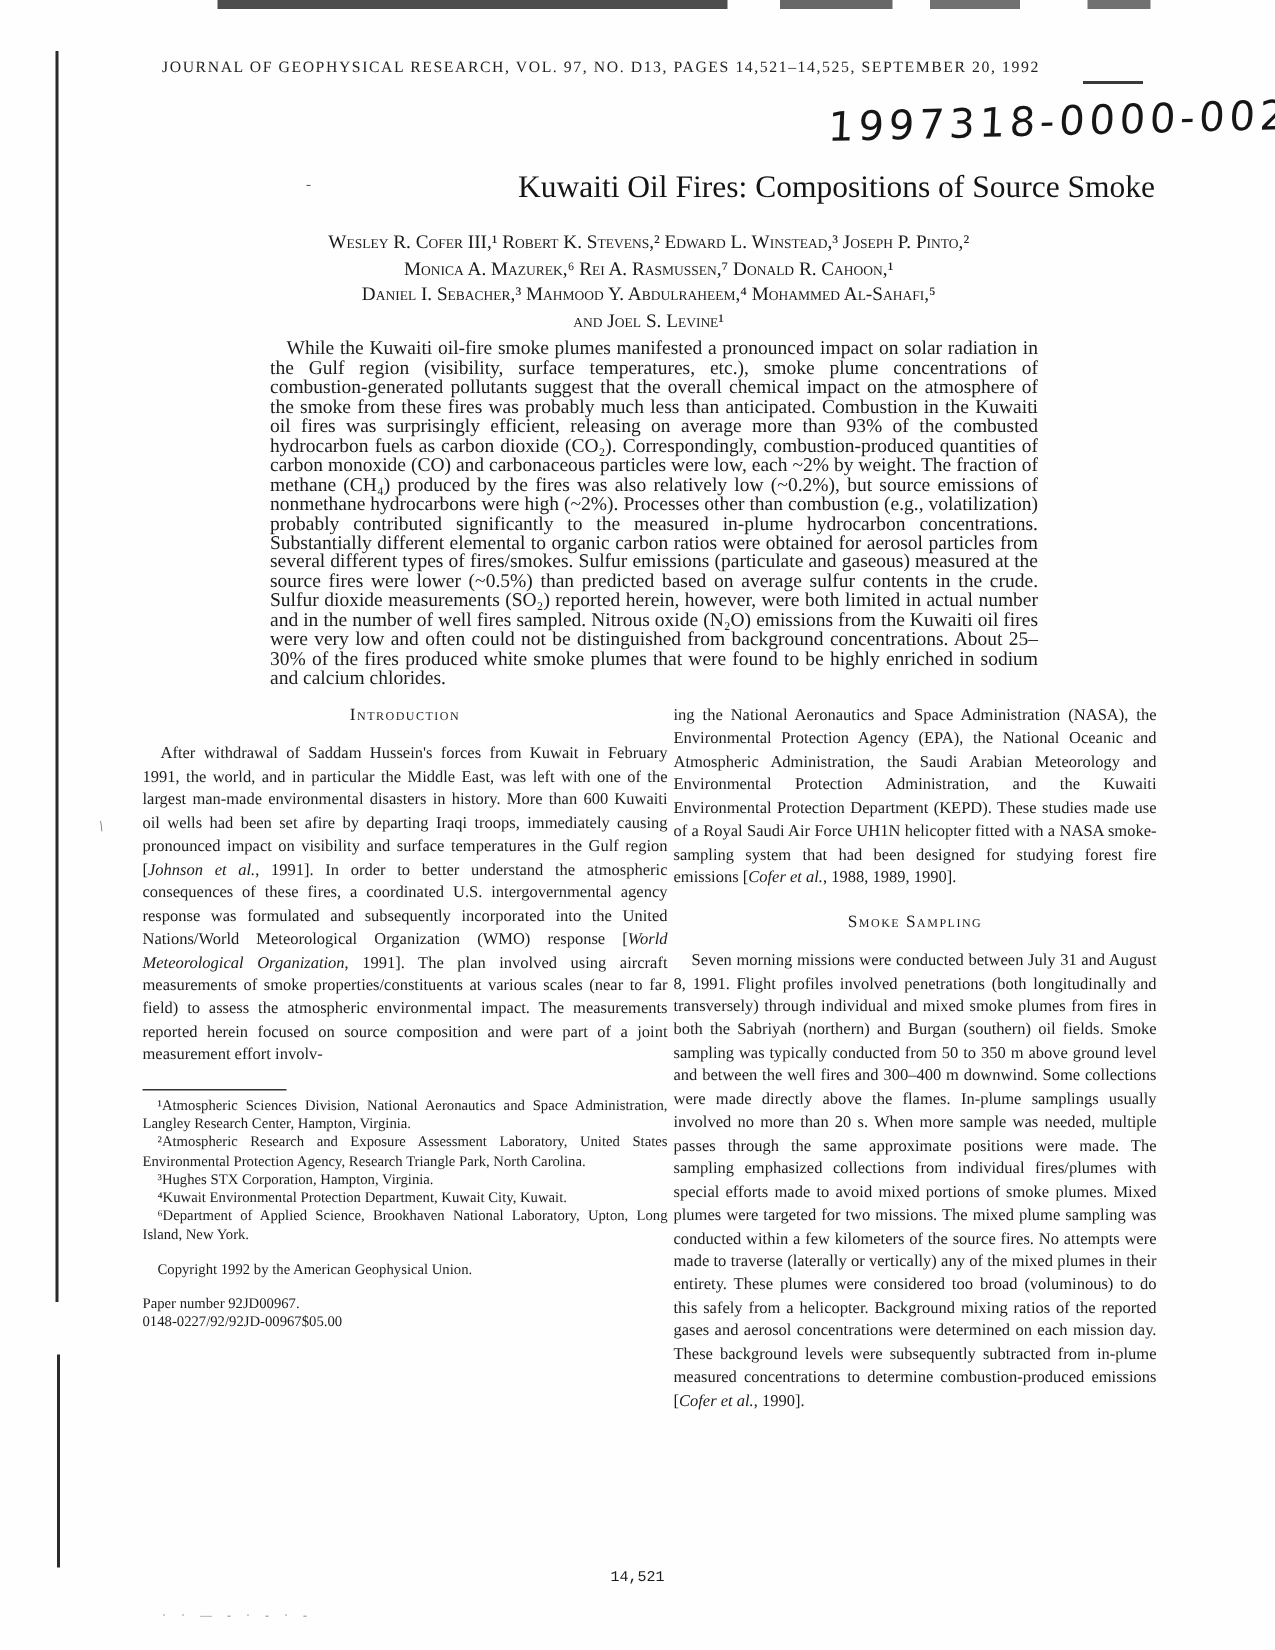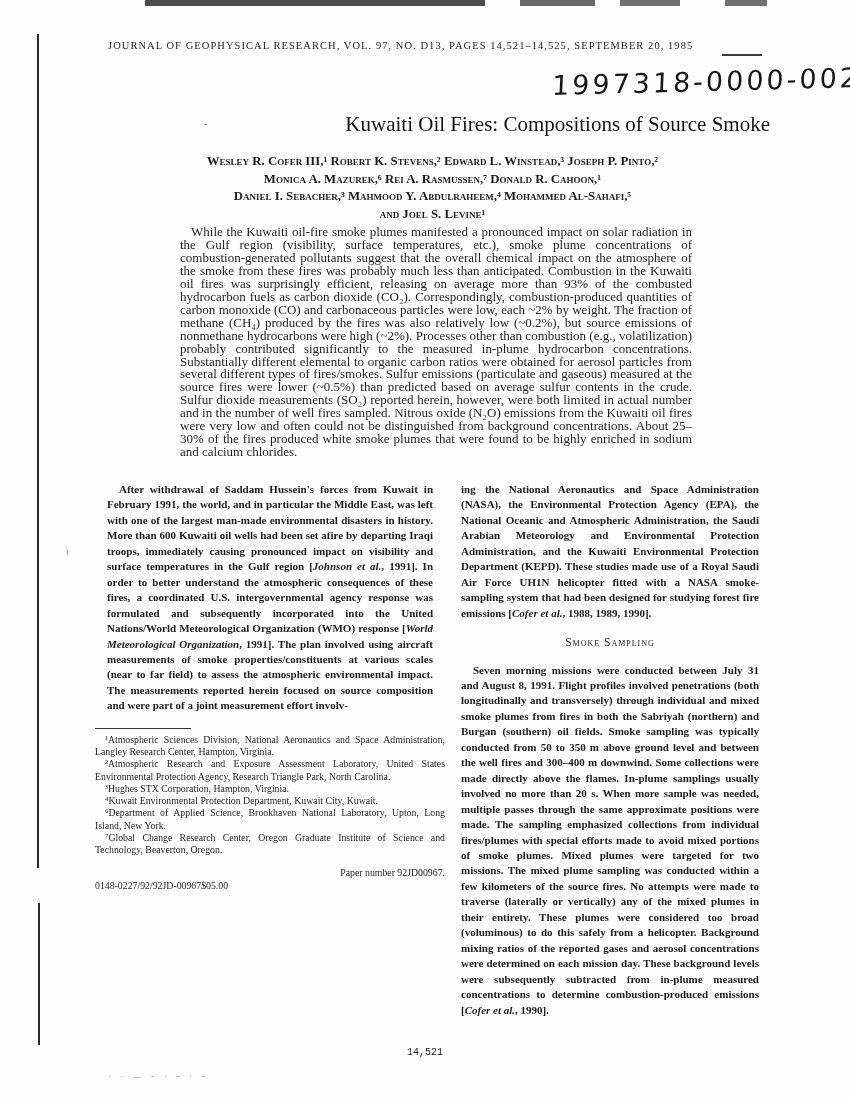--- a/index.html
+++ b/index.html
@@ -19,40 +19,40 @@
     position:absolute; left:552px; top:66px;
     font-family:"DejaVu Sans", sans-serif; font-size:27px; letter-spacing:3px;
     transform:rotate(-1.5deg) skewX(-4deg); color:#161616; white-space:nowrap;
   }
   .title {
     position:absolute; left:95px; top:112px; width:675px;
     font-size:21px; text-align:right; color:#151515;
   }
   .authors {
     position:absolute; left:75px; top:153px; width:715px;
-    text-align:center; font-variant:small-caps; font-size:12.8px; line-height:17.5px; color:#1a1a1a;font-weight:bold;
+    text-align:center; font-variant:small-caps; font-size:12.8px; line-height:17.5px; color:#1a1a1a;
   }
   .abstract {
     position:absolute; left:180px; top:226px; width:512px;
     font-size:13px; line-height:12.95px; text-align:justify; text-indent:11px; color:#1d1d1d;
   }
   .col { position:absolute; top:470px; font-size:11px; line-height:15.45px; color:#1c1c1c; }
   .col-left  { left:95px;  width:350px; }
   .col-right { left:449px; width:322px; }
   .sec-heading {
     text-align:center; font-variant:small-caps; font-size:11.5px; letter-spacing:1px;
     margin:0 0 10px 0; font-weight:normal;
   }
-  .body-par { margin:12px; text-align:justify;font-weight:bold; }
+  .body-par { margin:0; text-align:justify; }
   .indent { text-indent:12px; }
   .fn-rule { width:96px; height:1px; background:#333; margin:14px 0 5px 0; }
   .fn { margin:0; font-size:9.8px; line-height:12.25px; text-align:justify; text-indent:10px; }
   .small-line { font-size:9.8px; line-height:12.25px; margin:0; }
   .copyright { margin-top:11px; text-indent:10px; }
-  .papernum { margin-top:11px;text-align:right; }
+  .papernum { margin-top:11px; }
   .page-number {
     position:absolute; left:0; top:1047px; width:850px; text-align:center; font-size:10px;font-family:Liberation Mono, monospace;
   }
   .stray { position:absolute; color:#555; font-size:10px; }
   .sr-heading-gap { margin-top:14px;text-align:center; }
 </style>
 </head>
 <body>
 
 <div class="page">
@@ -62,43 +62,44 @@
   <div class="artifact" style="left:620px; top:0; width:60px; height:6px; opacity:.8;"></div>
   <div class="artifact" style="left:725px; top:0; width:42px; height:6px; opacity:.8;"></div>
 
   <div class="vline" style="left:37px; top:34px; height:834px;"></div>
   <div class="vline" style="left:38px; top:903px; height:142px;"></div>
 
   <div class="stray" style="left:204px; top:118px;">-</div>
   <div class="stray" style="left:66px; top:546px; transform:rotate(12deg);">\</div>
   <div class="stray" style="left:108px; top:1072px; letter-spacing:4px; font-size:8px; color:#888;">·&nbsp;·&nbsp;—&nbsp;-&nbsp;·&nbsp;-&nbsp;·&nbsp;-</div>
 
-  <div class="journal-line">JOURNAL OF GEOPHYSICAL RESEARCH, VOL. 97, NO. D13, PAGES 14,521–14,525, SEPTEMBER 20, 1985</div>
+  <div class="journal-line">JOURNAL OF GEOPHYSICAL RESEARCH, VOL. 97, NO. D13, PAGES 14,521–14,525, SEPTEMBER 20, 1992</div>
   <div class="hw-underline"></div>
   <div class="handwritten">1997318-0000-002</div>
 
   <div class="title">Kuwaiti Oil Fires: Compositions of Source Smoke</div>
   <div class="authors">
     <div>Wesley R. Cofer III,¹ Robert K. Stevens,² Edward L. Winstead,³ Joseph P. Pinto,²</div>
     <div>Monica A. Mazurek,⁶ Rei A. Rasmussen,⁷ Donald R. Cahoon,¹</div>
     <div>Daniel I. Sebacher,³ Mahmood Y. Abdulraheem,⁴ Mohammed Al-Sahafi,⁵</div>
     <div>and Joel S. Levine¹</div>
   </div>
 
   <div class="abstract">While the Kuwaiti oil-fire smoke plumes manifested a pronounced impact on solar radiation in the Gulf region (visibility, surface temperatures, etc.), smoke plume concentrations of combustion-generated pollutants suggest that the overall chemical impact on the atmosphere of the smoke from these fires was probably much less than anticipated. Combustion in the Kuwaiti oil fires was surprisingly efficient, releasing on average more than 93% of the combusted hydrocarbon fuels as carbon dioxide (CO₂). Correspondingly, combustion-produced quantities of carbon monoxide (CO) and carbonaceous particles were low, each ~2% by weight. The fraction of methane (CH₄) produced by the fires was also relatively low (~0.2%), but source emissions of nonmethane hydrocarbons were high (~2%). Processes other than combustion (e.g., volatilization) probably contributed significantly to the measured in-plume hydrocarbon concentrations. Substantially different elemental to organic carbon ratios were obtained for aerosol particles from several different types of fires/smokes. Sulfur emissions (particulate and gaseous) measured at the source fires were lower (~0.5%) than predicted based on average sulfur contents in the crude. Sulfur dioxide measurements (SO₂) reported herein, however, were both limited in actual number and in the number of well fires sampled. Nitrous oxide (N₂O) emissions from the Kuwaiti oil fires were very low and often could not be distinguished from background concentrations. About 25–30% of the fires produced white smoke plumes that were found to be highly enriched in sodium and calcium chlorides.</div>
 
   <div class="col col-left">
+    <h2 class="sec-heading">Introduction</h2>
     <p class="body-par indent"><span>After withdrawal of Saddam Hussein's forces from Kuwait in February 1991, the world, and in particular the Middle East, was left with one of the largest man-made environmental disasters in history. More than 600 Kuwaiti oil wells had been set afire by departing Iraqi troops, immediately causing pronounced impact on visibility and surface temperatures in the Gulf region [</span><span style="font-style: italic;">Johnson et al.</span><span>, 1991]. In order to better understand the atmospheric consequences of these fires, a coordinated U.S. intergovernmental agency response was formulated and subsequently incorporated into the United Nations/World Meteorological Organization (WMO) response [</span><span style="font-style: italic;">World Meteorological Organization</span><span>, 1991]. The plan involved using aircraft measurements of smoke properties/constituents at various scales (near to far field) to assess the atmospheric environmental impact. The measurements reported herein focused on source composition and were part of a joint measurement effort involv-</span></p>
     <div class="fn-rule"></div>
     <p class="fn">¹Atmospheric Sciences Division, National Aeronautics and Space Administration, Langley Research Center, Hampton, Virginia.</p>
     <p class="fn">²Atmospheric Research and Exposure Assessment Laboratory, United States Environmental Protection Agency, Research Triangle Park, North Carolina.</p>
     <p class="fn">³Hughes STX Corporation, Hampton, Virginia.</p>
     <p class="fn">⁴Kuwait Environmental Protection Department, Kuwait City, Kuwait.</p>
     <p class="fn">⁶Department of Applied Science, Brookhaven National Laboratory, Upton, Long Island, New York.</p>
-    <p class="fn">⁷Global Change Research Center, Oregon Graduate Institute of Science and Technology, Beaverton, Oregon.</p>
+    <p class="small-line copyright">Copyright 1992 by the American Geophysical Union.</p>
     <p class="small-line papernum">Paper number 92JD00967.</p>
     <p class="small-line">0148-0227/92/92JD-00967$05.00</p>
   </div>
 
   <div class="col col-right">
     <p class="body-par"><span>ing the National Aeronautics and Space Administration (NASA), the Environmental Protection Agency (EPA), the National Oceanic and Atmospheric Administration, the Saudi Arabian Meteorology and Environmental Protection Administration, and the Kuwaiti Environmental Protection Department (KEPD). These studies made use of a Royal Saudi Air Force UH1N helicopter fitted with a NASA smoke-sampling system that had been designed for studying forest fire emissions [</span><span style="font-style: italic;">Cofer et al.</span><span>, 1988, 1989, 1990].</span></p>
     <h2 class="sec-heading sr-heading-gap">Smoke Sampling</h2>
     <p class="body-par indent"><span>Seven morning missions were conducted between July 31 and August 8, 1991. Flight profiles involved penetrations (both longitudinally and transversely) through individual and mixed smoke plumes from fires in both the Sabriyah (northern) and Burgan (southern) oil fields. Smoke sampling was typically conducted from 50 to 350 m above ground level and between the well fires and 300–400 m downwind. Some collections were made directly above the flames. In-plume samplings usually involved no more than 20 s. When more sample was needed, multiple passes through the same approximate positions were made. The sampling emphasized collections from individual fires/plumes with special efforts made to avoid mixed portions of smoke plumes. Mixed plumes were targeted for two missions. The mixed plume sampling was conducted within a few kilometers of the source fires. No attempts were made to traverse (laterally or vertically) any of the mixed plumes in their entirety. These plumes were considered too broad (voluminous) to do this safely from a helicopter. Background mixing ratios of the reported gases and aerosol concentrations were determined on each mission day. These background levels were subsequently subtracted from in-plume measured concentrations to determine combustion-produced emissions [</span><span style="font-style: italic;">Cofer et al.</span><span>, 1990].</span></p>
   </div>
 

